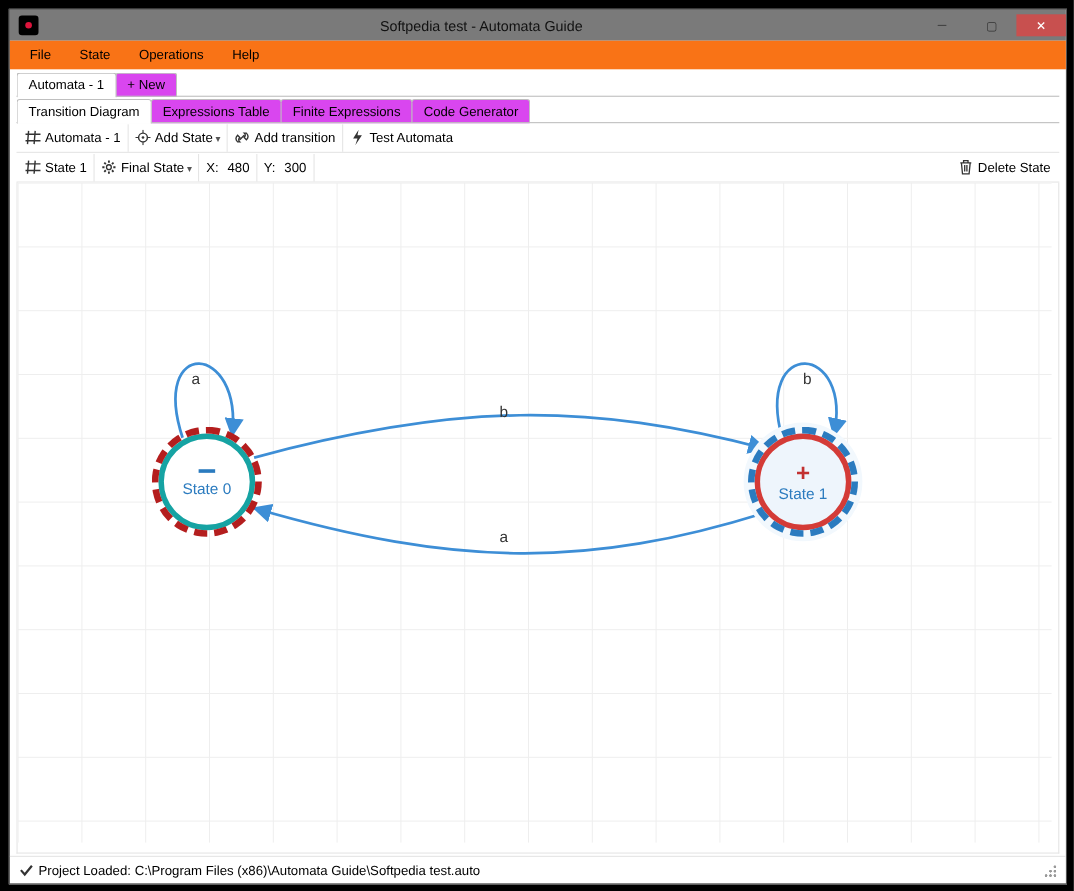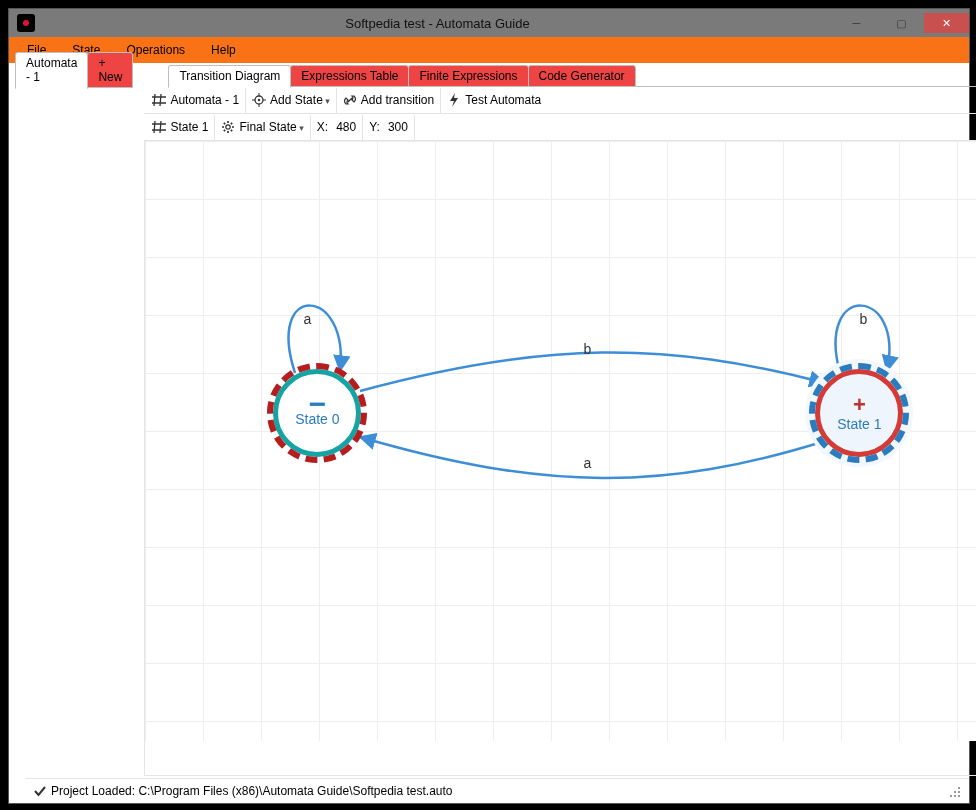--- a/index.html
+++ b/index.html
@@ -80,21 +80,21 @@
     padding: 0 6px;
     gap: 2px;
   }
   .menubar .menu-item {
     padding: 4px 12px;
   }
 
   .content {
     flex: 1;
     display: flex;
-    flex-direction: row;
+    flex-direction: column;
     min-height: 0;
   }
 
   
   .outer-tab-row {
     display: flex;
     align-items: flex-end;
     height: 25px;
     padding: 0 6px;
     position: relative;
@@ -107,21 +107,21 @@
     bottom: 0;
     height: 1px;
     background: #bfbfbf;
   }
   .tab {
     border: 1px solid #bfbfbf;
     border-bottom: none;
     border-radius: 3px 3px 0 0;
     padding: 3px 10px 4px;
     font-size: 12px;
-    background: #ef4444;
+    background: #d946ef;
     position: relative;
     margin-right: -1px;
   }
   .tab.active {
     background: #fff;
     z-index: 2;
     border-bottom: 1px solid #fff;
     margin-bottom: -1px;
   }
 
@@ -131,21 +131,20 @@
     margin: 0 6px 2px;
     display: flex;
     flex-direction: column;
     min-height: 0;
   }
   .inner-tab-row {
     display: flex;
     height: 24px;
     align-items: flex-end;
     position: relative;
-    margin-left: 24px;
   }
   .inner-tab-row::after {
     content: "";
     position: absolute;
     left: 0;
     right: 0;
     bottom: 0;
     height: 1px;
     background: #bfbfbf;
   }
@@ -287,21 +286,20 @@
   }
 
   .statusbar {
     height: 24px;
     display: flex;
     align-items: center;
     padding: 0 8px;
     font-size: 12px;
     gap: 4px;
     border-top: 1px solid #e5e5e5;
-    margin-left: 16px;
   }
   .statusbar .grip {
     margin-left: auto;
     width: 14px;
     height: 14px;
     background:
       radial-gradient(circle at 12px 12px, #999 1px, transparent 1.5px),
       radial-gradient(circle at 8px 12px, #999 1px, transparent 1.5px),
       radial-gradient(circle at 12px 8px, #999 1px, transparent 1.5px),
       radial-gradient(circle at 4px 12px, #999 1px, transparent 1.5px),

